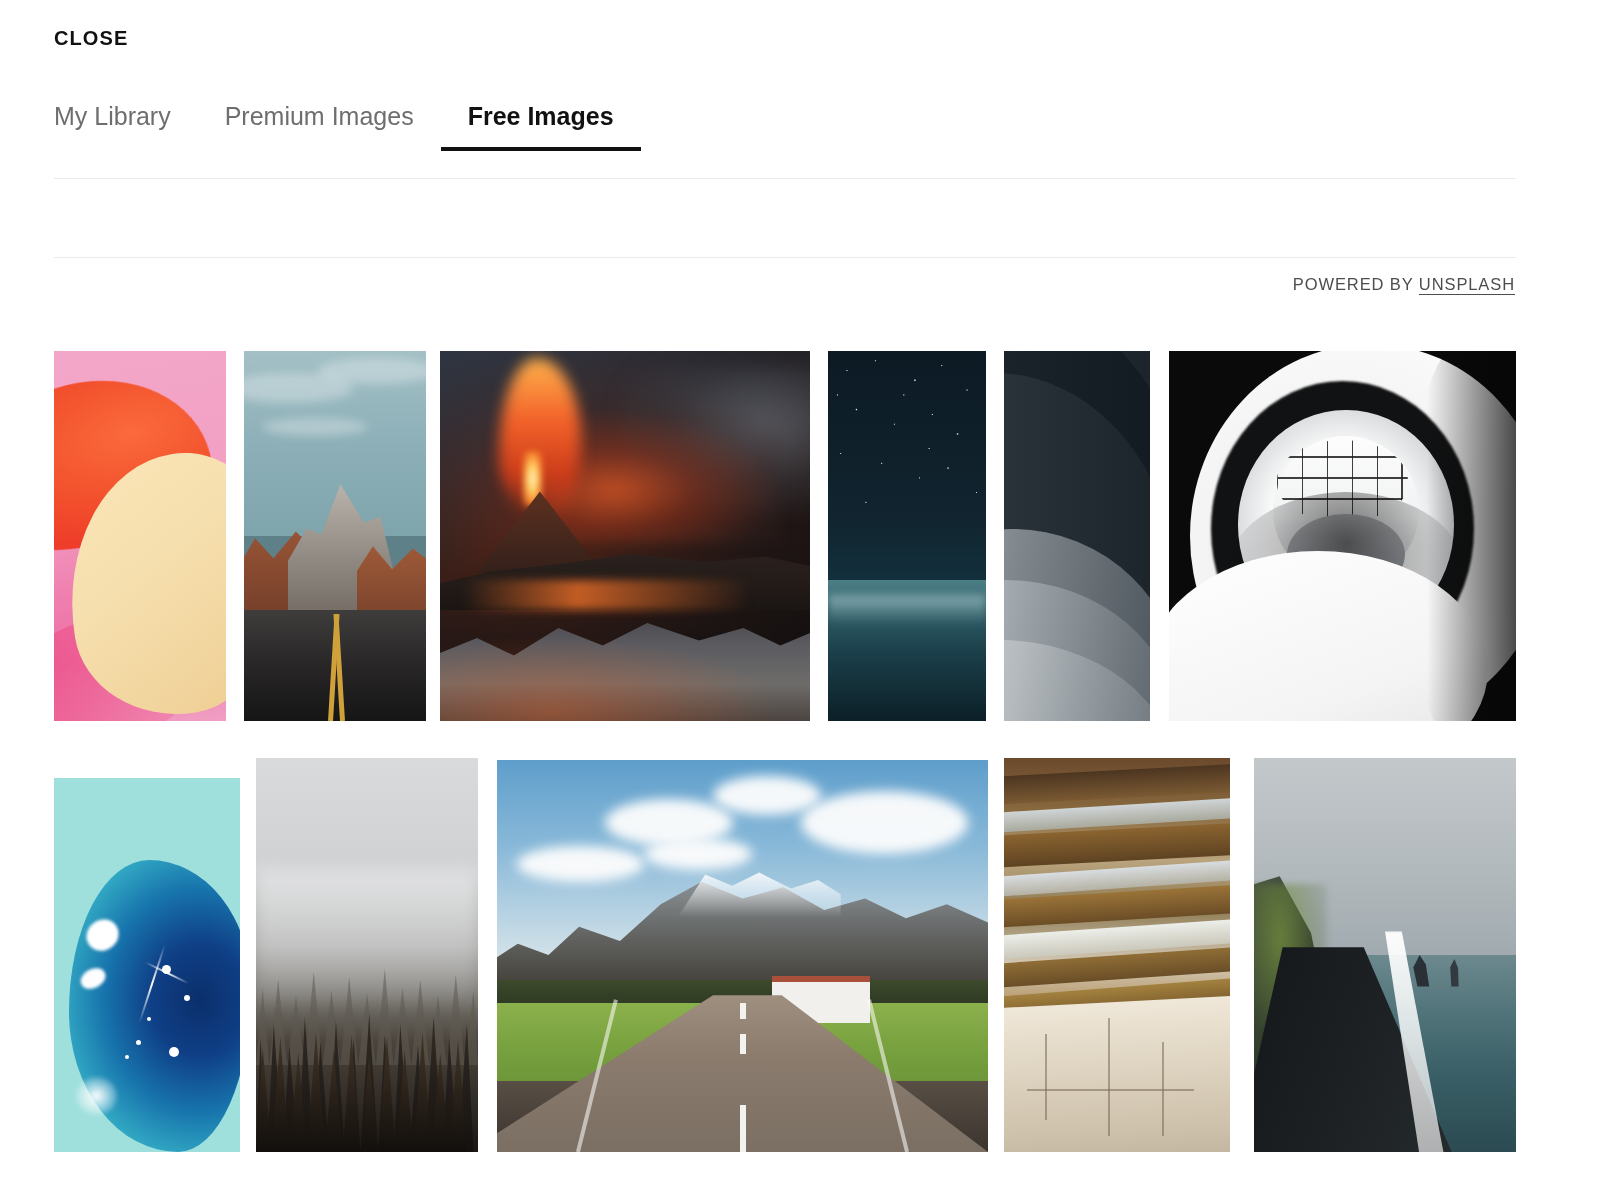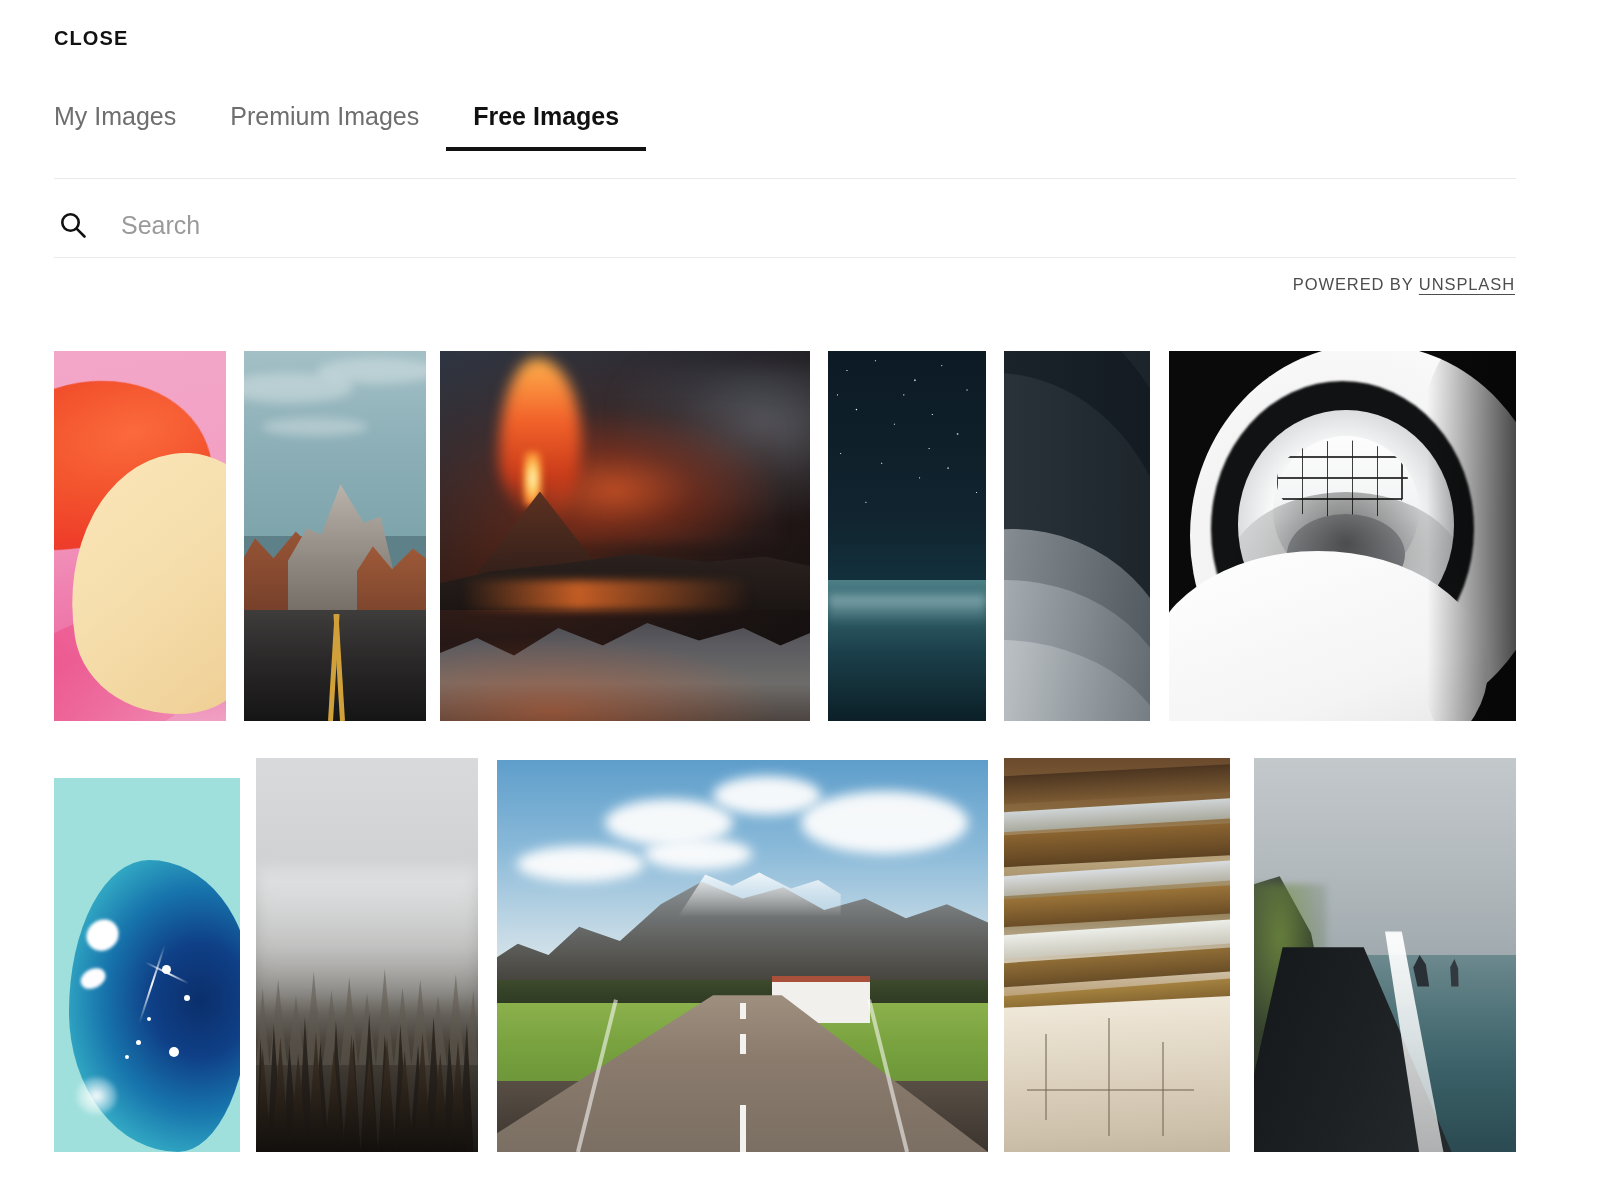--- a/index.html
+++ b/index.html
@@ -318,40 +318,31 @@
 </style>
 </head>
 <body>
 
 <div id="root">
 
   <button class="close-btn">CLOSE</button>
 
   <div class="tabs">
     <div class="tab">
-      <span>My Images</span>
+      <span>My Library</span>
     </div>
     <div class="tab">
       <span>Premium Images</span>
     </div>
     <div class="tab active">
       <span>Free Images</span>
     </div>
   </div>
   <div class="tabs-rule"></div>
 
-  <div class="search-row">
-    <span class="search-icon">
-      <svg viewBox="0 0 30 30" width="30" height="30" aria-hidden="true">
-        <circle cx="12.5" cy="12.5" r="8.2" fill="none" stroke="#111111" stroke-width="2.6"></circle>
-        <line x1="18.6" y1="18.6" x2="26.5" y2="26.5" stroke="#111111" stroke-width="2.6" stroke-linecap="round"></line>
-      </svg>
-    </span>
-    <input class="search-input" type="text" placeholder="Search" style="">
-  </div>
   <div class="search-rule"></div>
 
   <div class="powered"><span>POWERED BY </span><span class="brand">UNSPLASH</span></div>
 
   <div class="gallery">
 
     <div class="tile" style="left:54px; top:351px; width:172px; height:370px;">
       <div class="art art-pink">
         <div class="blobA"></div>
           <div class="sheenA"></div>

